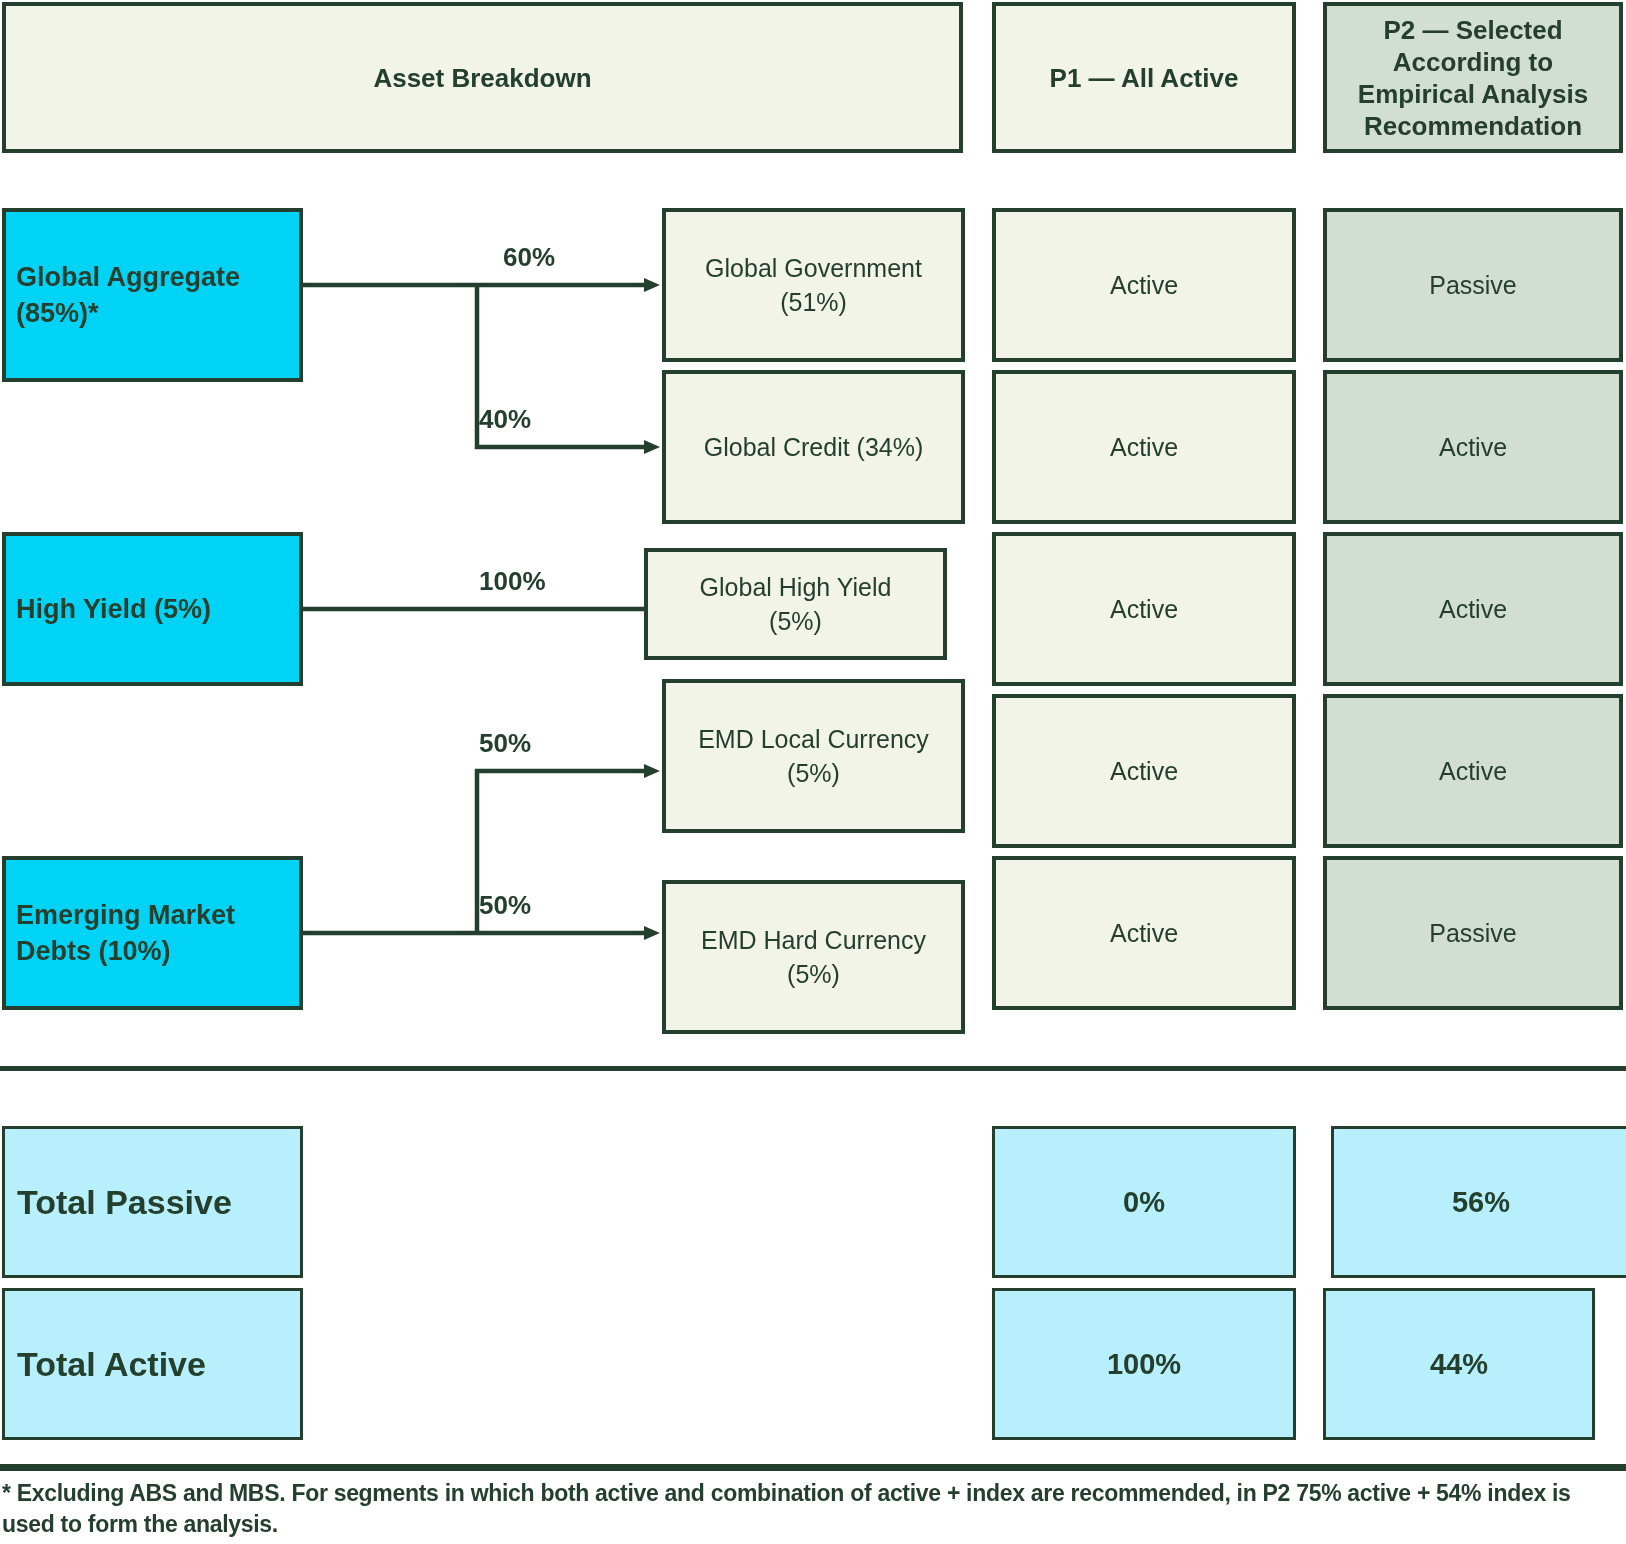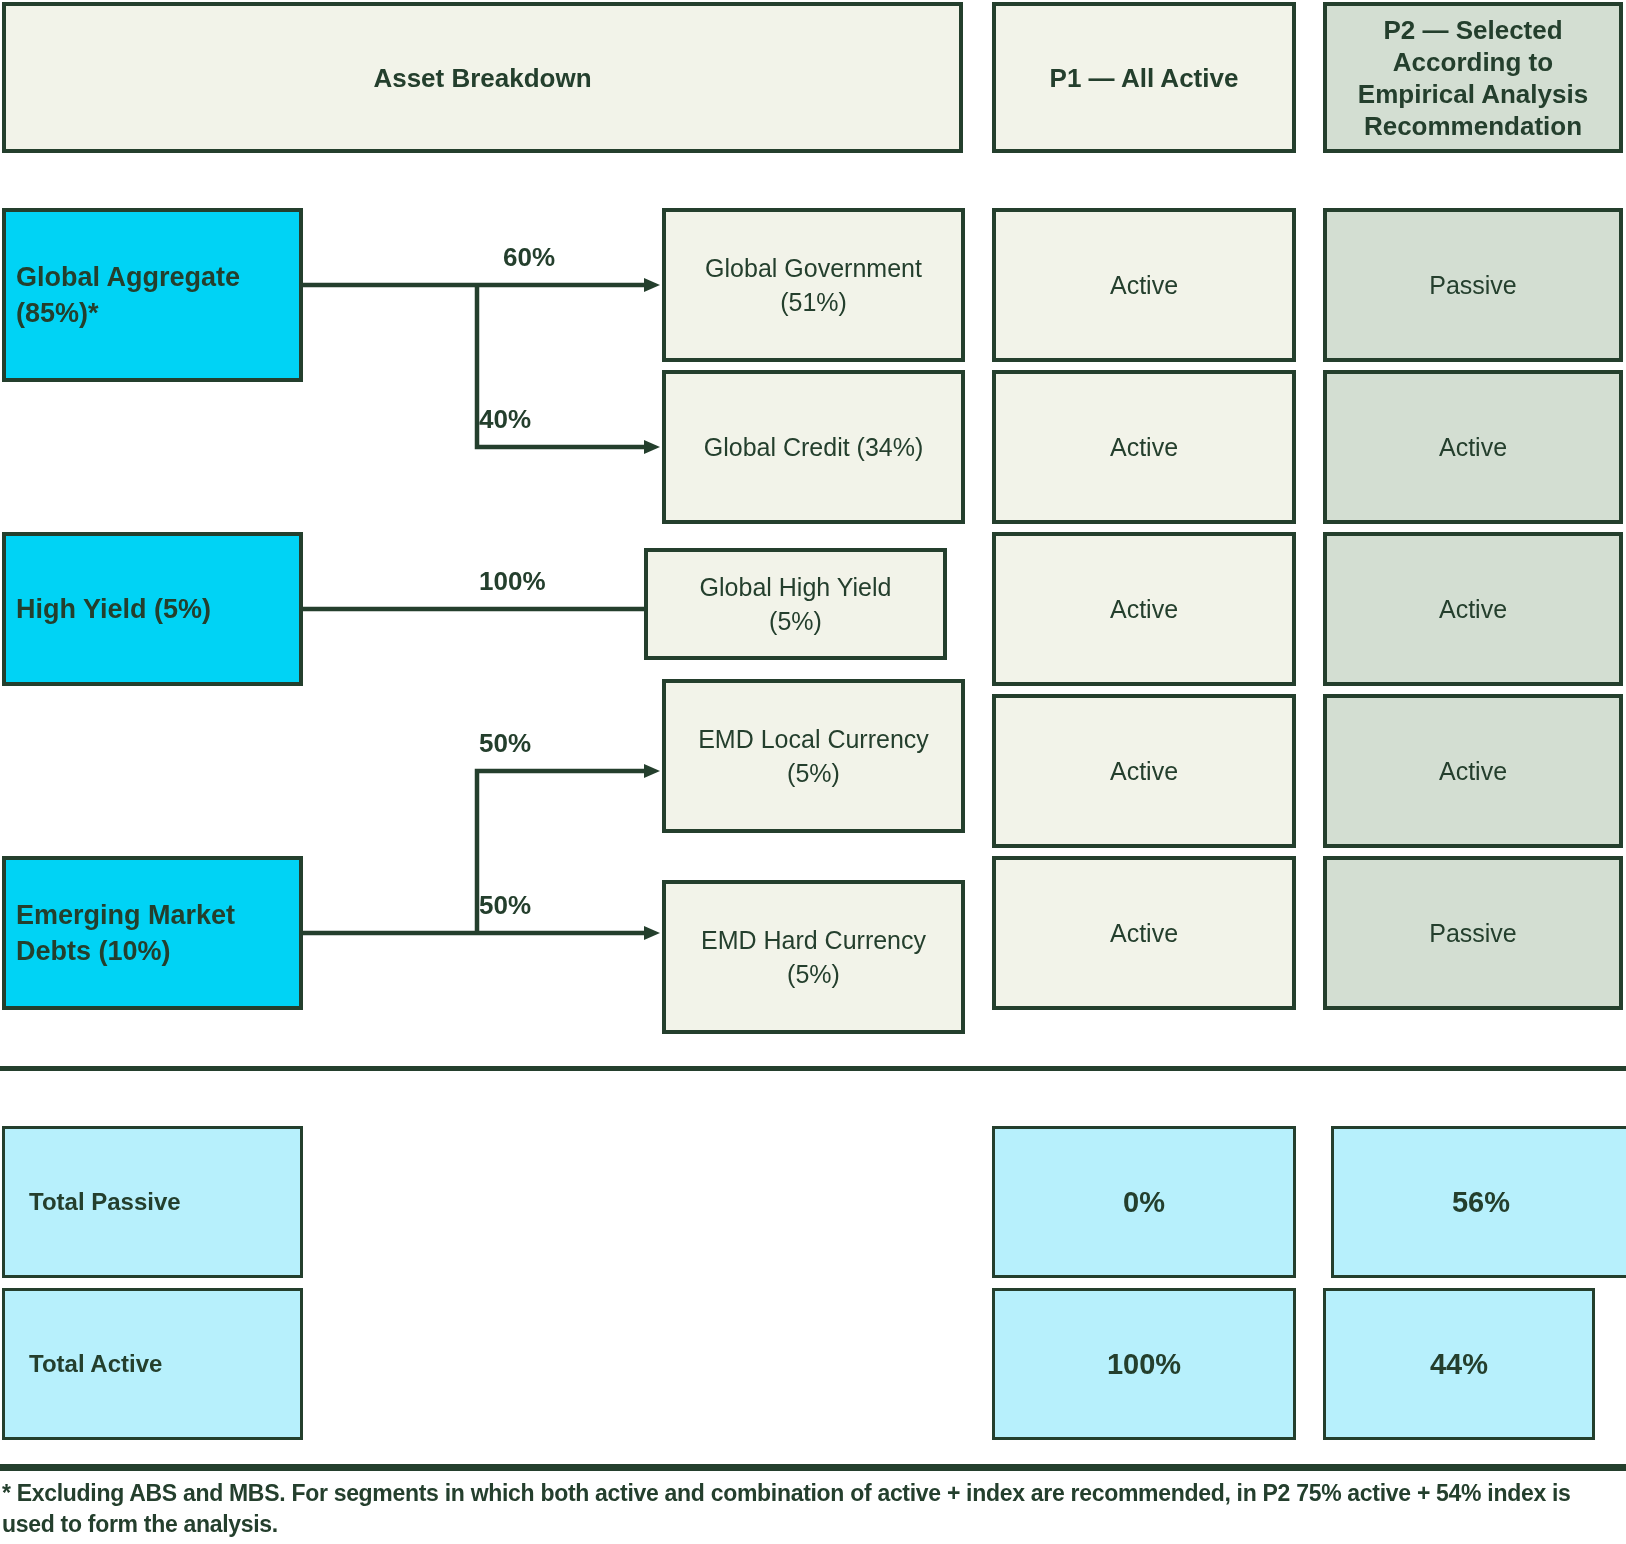--- a/index.html
+++ b/index.html
@@ -18,21 +18,21 @@
   .cream{background:var(--cream);}
   .sage{background:var(--sage);}
   .cyan{background:var(--cyan);}
   .lcyan{background:var(--lcyan);border-width:3px;}
   .hdr{font-weight:700;font-size:26px;line-height:32px;}
   .group-label{font-weight:700;font-size:27px;line-height:36px;padding:0 10px;}
   .leaf{font-size:25px;line-height:34px;padding:0 32px;}
   .status{font-size:25px;}
   .wlabel{position:absolute;font-weight:700;font-size:26px;line-height:30px;color:var(--ink);}
   .divider{position:absolute;left:0;width:1626px;background:var(--ink);}
-  .total-label{font-weight:700;font-size:24px;padding:0 24px;}
+  .total-label{font-weight:700;font-size:34px;padding:0 12px;}
   .total-val{font-weight:700;font-size:29px;}
   .footnote{position:absolute;font-weight:700;font-size:23px;line-height:31px;
             letter-spacing:-0.3px;color:var(--ink);}
   svg.arrows{position:absolute;left:0;top:0;pointer-events:none;}
 </style>
 </head>
 <body>
 
 <div class="page">
 

